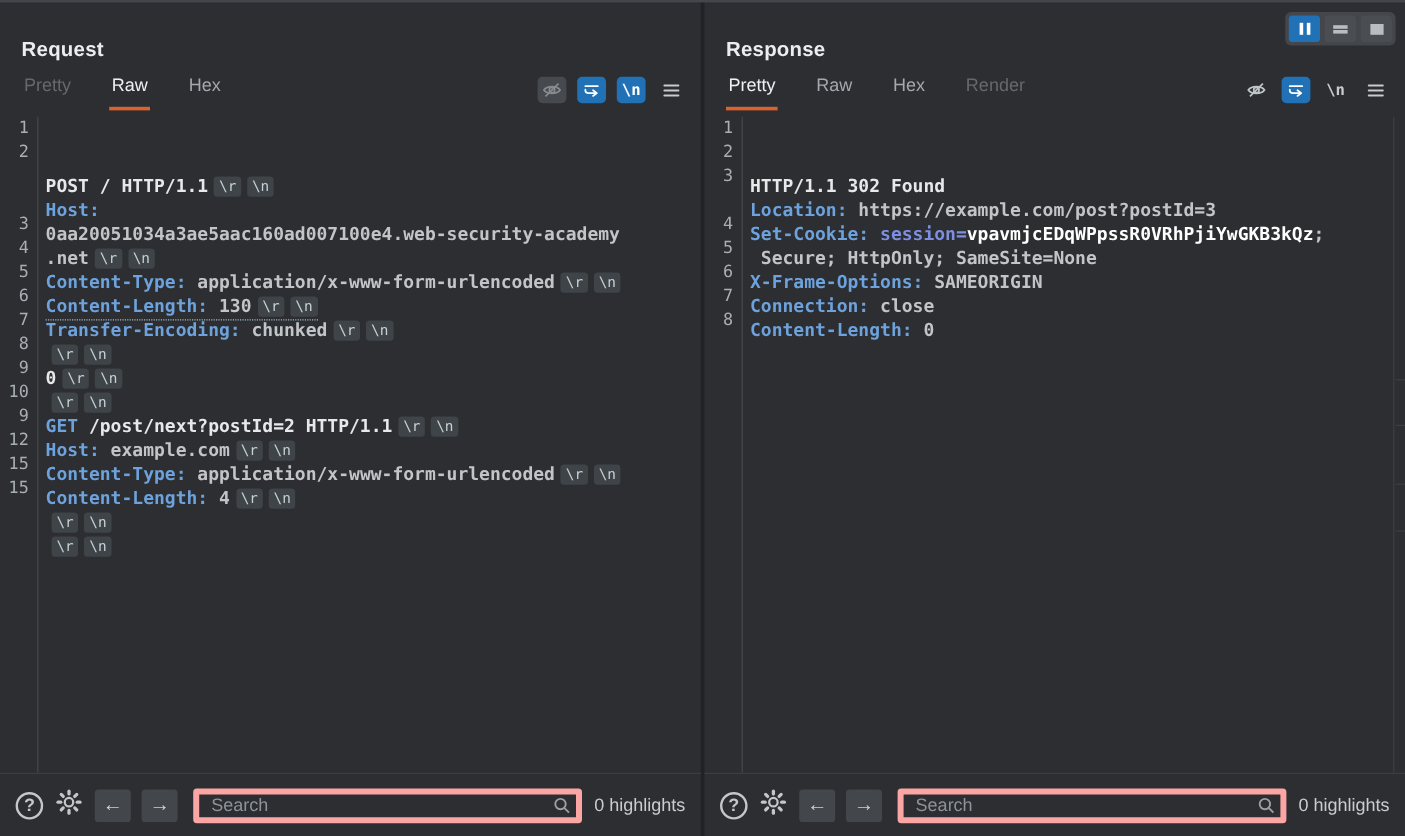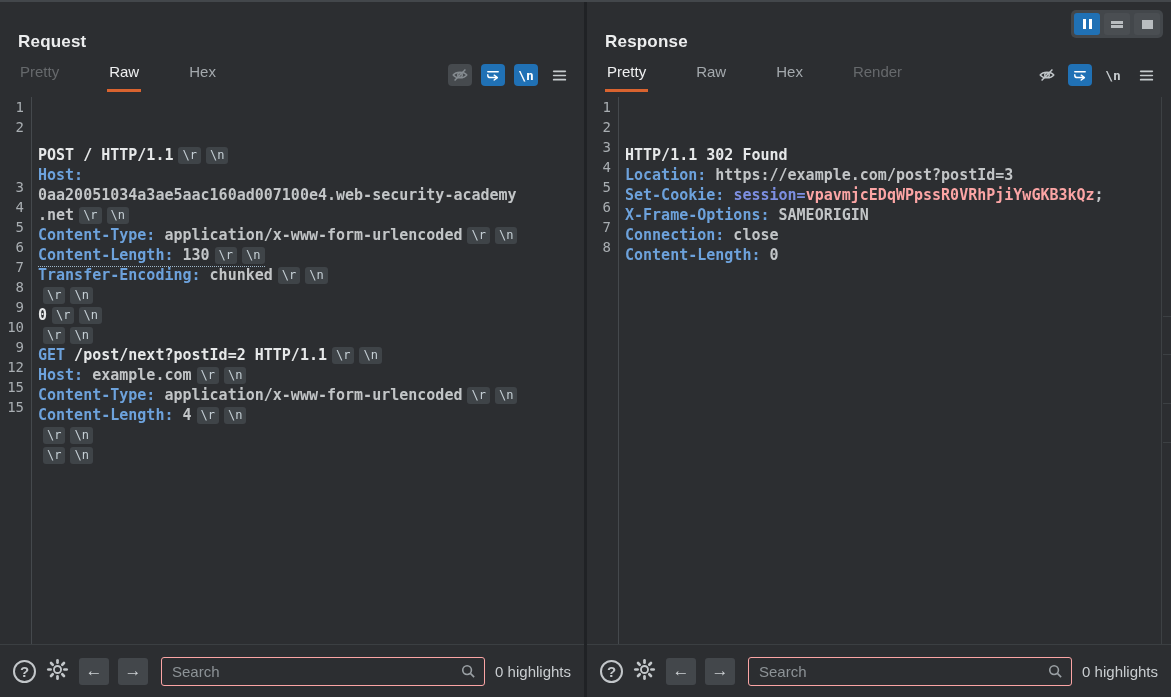--- a/index.html
+++ b/index.html
@@ -18,21 +18,21 @@
   .panel.request{width:584px;flex:none;}
   .panel.response{flex:1;}
   .v-divider{width:3px;background:#202225;flex:none;}
 
   
   .panel-header{height:95px;flex:none;position:relative;}
   .panel-title{
     font-size:17px;font-weight:bold;color:#ecedee;
     margin:30px 0 0 18px;letter-spacing:0.2px;
   }
-  .tab-row{display:flex;align-items:flex-end;margin:10px 0 0 18px;height:30px;gap:16px;}
+  .tab-row{display:flex;align-items:flex-end;margin:10px 0 0 18px;height:30px;}
   .tab{
     font-size:15px;color:#a4a9ad;margin-right:30px;padding:0 2px 9px 2px;
     cursor:default;border-bottom:3px solid transparent;
   }
   .tab.active{color:#eff0f1;border-bottom:3px solid #d9632f;}
   .tab.disabled{color:#66696c;}
   .hdr-icons{position:absolute;right:13px;top:62px;display:flex;gap:9px;align-items:center;}
   .icon-btn{
     width:24px;height:22px;border-radius:4px;display:flex;align-items:center;justify-content:center;
     background:transparent;
@@ -67,21 +67,21 @@
     color:#a9aeb2;font-weight:normal;font-size:14px;
   }
   .ct{flex:1;padding-left:7px;white-space:pre;margin-top:48px;}
   .ed-row.hl .ct{background:#3e4247;}
   .inner{display:inline-block;}
   .ed-row.dot .inner{border-bottom:1px dotted #9fb6c8;padding-bottom:1px;}
   .seg-plain{color:#e6e8e9;}
   .seg-name{color:#6da2dc;}
   .seg-value{color:#c2c5c7;}
   .seg-param{color:#7d8fe2;}
-  .seg-green{color:#fca5a5;}
+  .seg-green{color:#ffffff;}
   .crlf{
     display:inline-block;background:#3f4448;color:#c6d0d6;
     font-size:12px;font-weight:normal;border-radius:3px;
     padding:0 4px;height:17px;line-height:17px;margin-left:5px;
     vertical-align:1px;
   }
   
   .ruler{position:absolute;top:0;bottom:0;right:0;width:10px;border-left:1px solid #3d4144;}
   .ruler .tick{position:absolute;left:1px;right:0;height:1px;background:#3c4043;}
 
@@ -94,21 +94,21 @@
     width:23px;height:23px;border:2px solid #c3c7ca;border-radius:50%;
     color:#c3c7ca;font-size:15px;font-weight:bold;display:flex;align-items:center;justify-content:center;flex:none;
   }
   .gear-wrap{flex:none;display:flex;}
   .nav-btn{
     width:30px;height:27px;border-radius:3px;background:#43474b;flex:none;
     color:#cdd1d4;font-size:17px;display:flex;align-items:center;justify-content:center;
   }
   .search-wrap{flex:1;position:relative;margin-left:4px;}
   .search-input{
-    width:100%;height:29px;background:#2c2e31;border:1px solid #fca5a5;border-radius:3px;
+    width:100%;height:29px;background:#2c2e31;border:5px solid #fca5a5;border-radius:3px;
     color:#d6d8d9;font-family:"Liberation Sans",sans-serif;font-size:15px;
     padding:0 32px 0 10px;outline:none;
   }
   .search-input::placeholder{color:#8d9397;}
   .search-icon{position:absolute;right:8px;top:6px;}
   .highlights{font-size:15px;color:#c9cdd0;white-space:nowrap;margin-left:1px;flex:none;}
 </style>
 </head>
 <body>
 
@@ -332,20 +332,24 @@
           </div>
           <div class="ed-row">
             <span class="gut">2</span>
             <span class="ct"><span class="inner"><span class="seg-name">Location:</span><span class="seg-value"> https://example.com/post?postId=3</span></span></span>
           </div>
           <div class="ed-row">
             <span class="gut">3</span>
             <span class="ct"><span class="inner"><span class="seg-name">Set-Cookie:</span><span class="seg-value"> </span><span class="seg-param">session=</span><span class="seg-green">vpavmjcEDqWPpssR0VRhPjiYwGKB3kQz</span><span class="seg-value">;</span></span></span>
           </div>
           <div class="ed-row">
+            <span class="gut"></span>
+            <span class="ct"><span class="inner"><span class="seg-value"> Secure; HttpOnly; SameSite=None</span></span></span>
+          </div>
+          <div class="ed-row">
             <span class="gut">4</span>
             <span class="ct"><span class="inner"><span class="seg-name">X-Frame-Options:</span><span class="seg-value"> SAMEORIGIN</span></span></span>
           </div>
           <div class="ed-row">
             <span class="gut">5</span>
             <span class="ct"><span class="inner"><span class="seg-name">Connection:</span><span class="seg-value"> close</span></span></span>
           </div>
           <div class="ed-row">
             <span class="gut">6</span>
             <span class="ct"><span class="inner"><span class="seg-name">Content-Length:</span><span class="seg-value"> 0</span></span></span>

